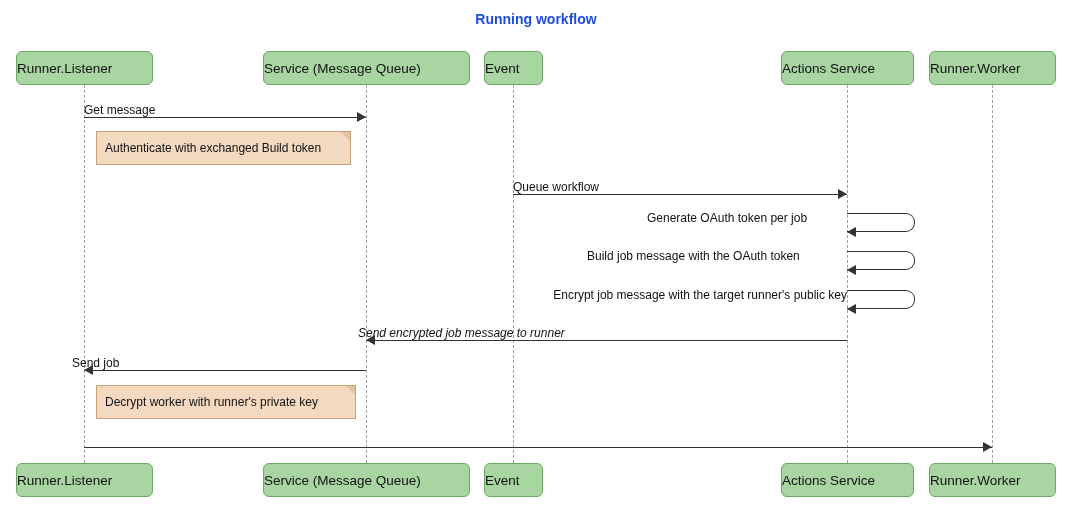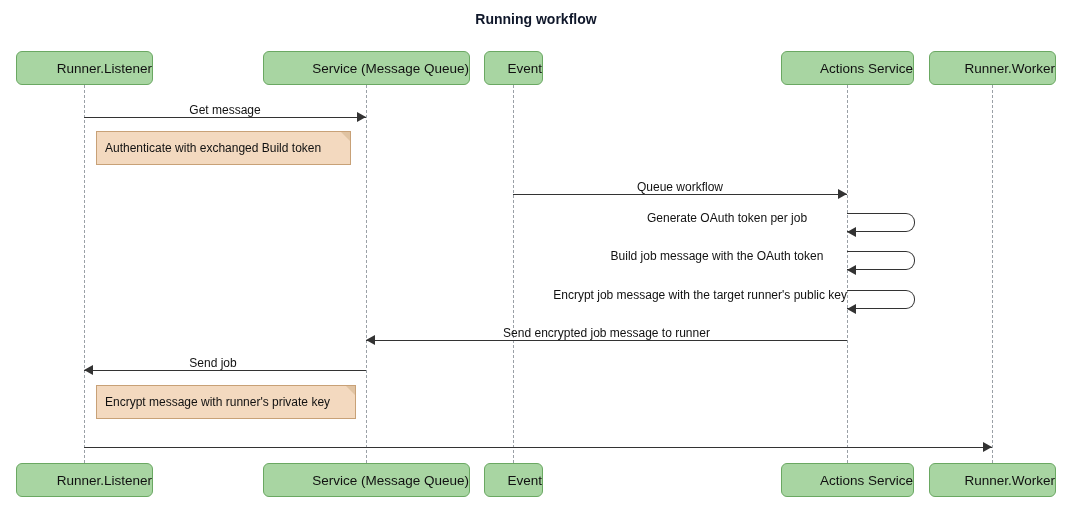--- a/index.html
+++ b/index.html
@@ -19,32 +19,32 @@
     background: #ffffff;
   }
   #title {
     position: absolute;
     top: 11px;
     left: 0;
     width: 1072px;
     text-align: center;
     font-size: 14px;
     font-weight: bold;
-    color: #0f172a;
+    color: #1d4ed8;
   }
   .actor {
     position: absolute;
     box-sizing: border-box;
     background: #a8d5a2;
     border: 1px solid #6aa862;
     border-radius: 6px;
     height: 34px;
     display: flex;
     align-items: center;
-    justify-content: flex-end;
+    justify-content: flex-start;
     font-size: 13.5px;
     color: #111;
     white-space: nowrap;
   }
   .lifeline {
     position: absolute;
     width: 0;
     border-left: 1px dashed #9aa0a6;
   }
   .msg-line {
@@ -63,21 +63,21 @@
     border-left: 9px solid #333;
   }
   .arrow-head.left {
     border-right: 9px solid #333;
   }
   .msg-label {
     position: absolute;
     font-size: 12px;
     color: #111;
     white-space: nowrap;
-    text-align: center;
+    text-align: left;
   }
   .note {
     position: absolute;
     box-sizing: border-box;
     background: #f3d9bf;
     border: 1px solid #c8a177;
     font-size: 12px;
     color: #111;
     display: flex;
     align-items: center;
@@ -165,29 +165,29 @@
   <div class="arrow-head left" style="left:847px; top:227px;"></div>
 
   <div class="msg-label" style="left:587px; top:249px; width:260px; ">Build job message with the OAuth token</div>
   <div class="selfloop" style="left:847px; top:251px; width:68px; height:19px;"></div>
   <div class="arrow-head left" style="left:847px; top:265px;"></div>
 
   <div class="msg-label" style="left:497px; top:288px; width:350px; text-align:right;">Encrypt job message with the target runner's public key</div>
   <div class="selfloop" style="left:847px; top:290px; width:68px; height:19px;"></div>
   <div class="arrow-head left" style="left:847px; top:304px;"></div>
 
-  <div class="msg-label" style="left:366px; top:326px; width:481px;">Send encrypted job message to runner</div>
+  <div class="msg-label" style="left:358px; top:326px; width:481px;font-style:italic;">Send encrypted job message to runner</div>
   <div class="msg-line" style="left:366px; top:340px; width:481px;"></div>
   <div class="arrow-head left" style="left:366px; top:335px;"></div>
 
   <div class="msg-label" style="left:72px; top:356px; width:282px;">Send job</div>
   <div class="msg-line" style="left:84px; top:370px; width:282px;"></div>
   <div class="arrow-head left" style="left:84px; top:365px;"></div>
 
   <div class="note" style="left:96px; top:385px; width:260px; height:34px;">
-    <span>Encrypt message with runner's private key</span>
+    <span>Decrypt worker with runner's private key</span>
     <span class="note-fold"></span>
   </div>
 
   <div class="msg-line" style="left:84px; top:447px; width:908px;"></div>
   <div class="arrow-head right" style="left:983px; top:442px;"></div>
 
 </div>
 
 </body></html>

